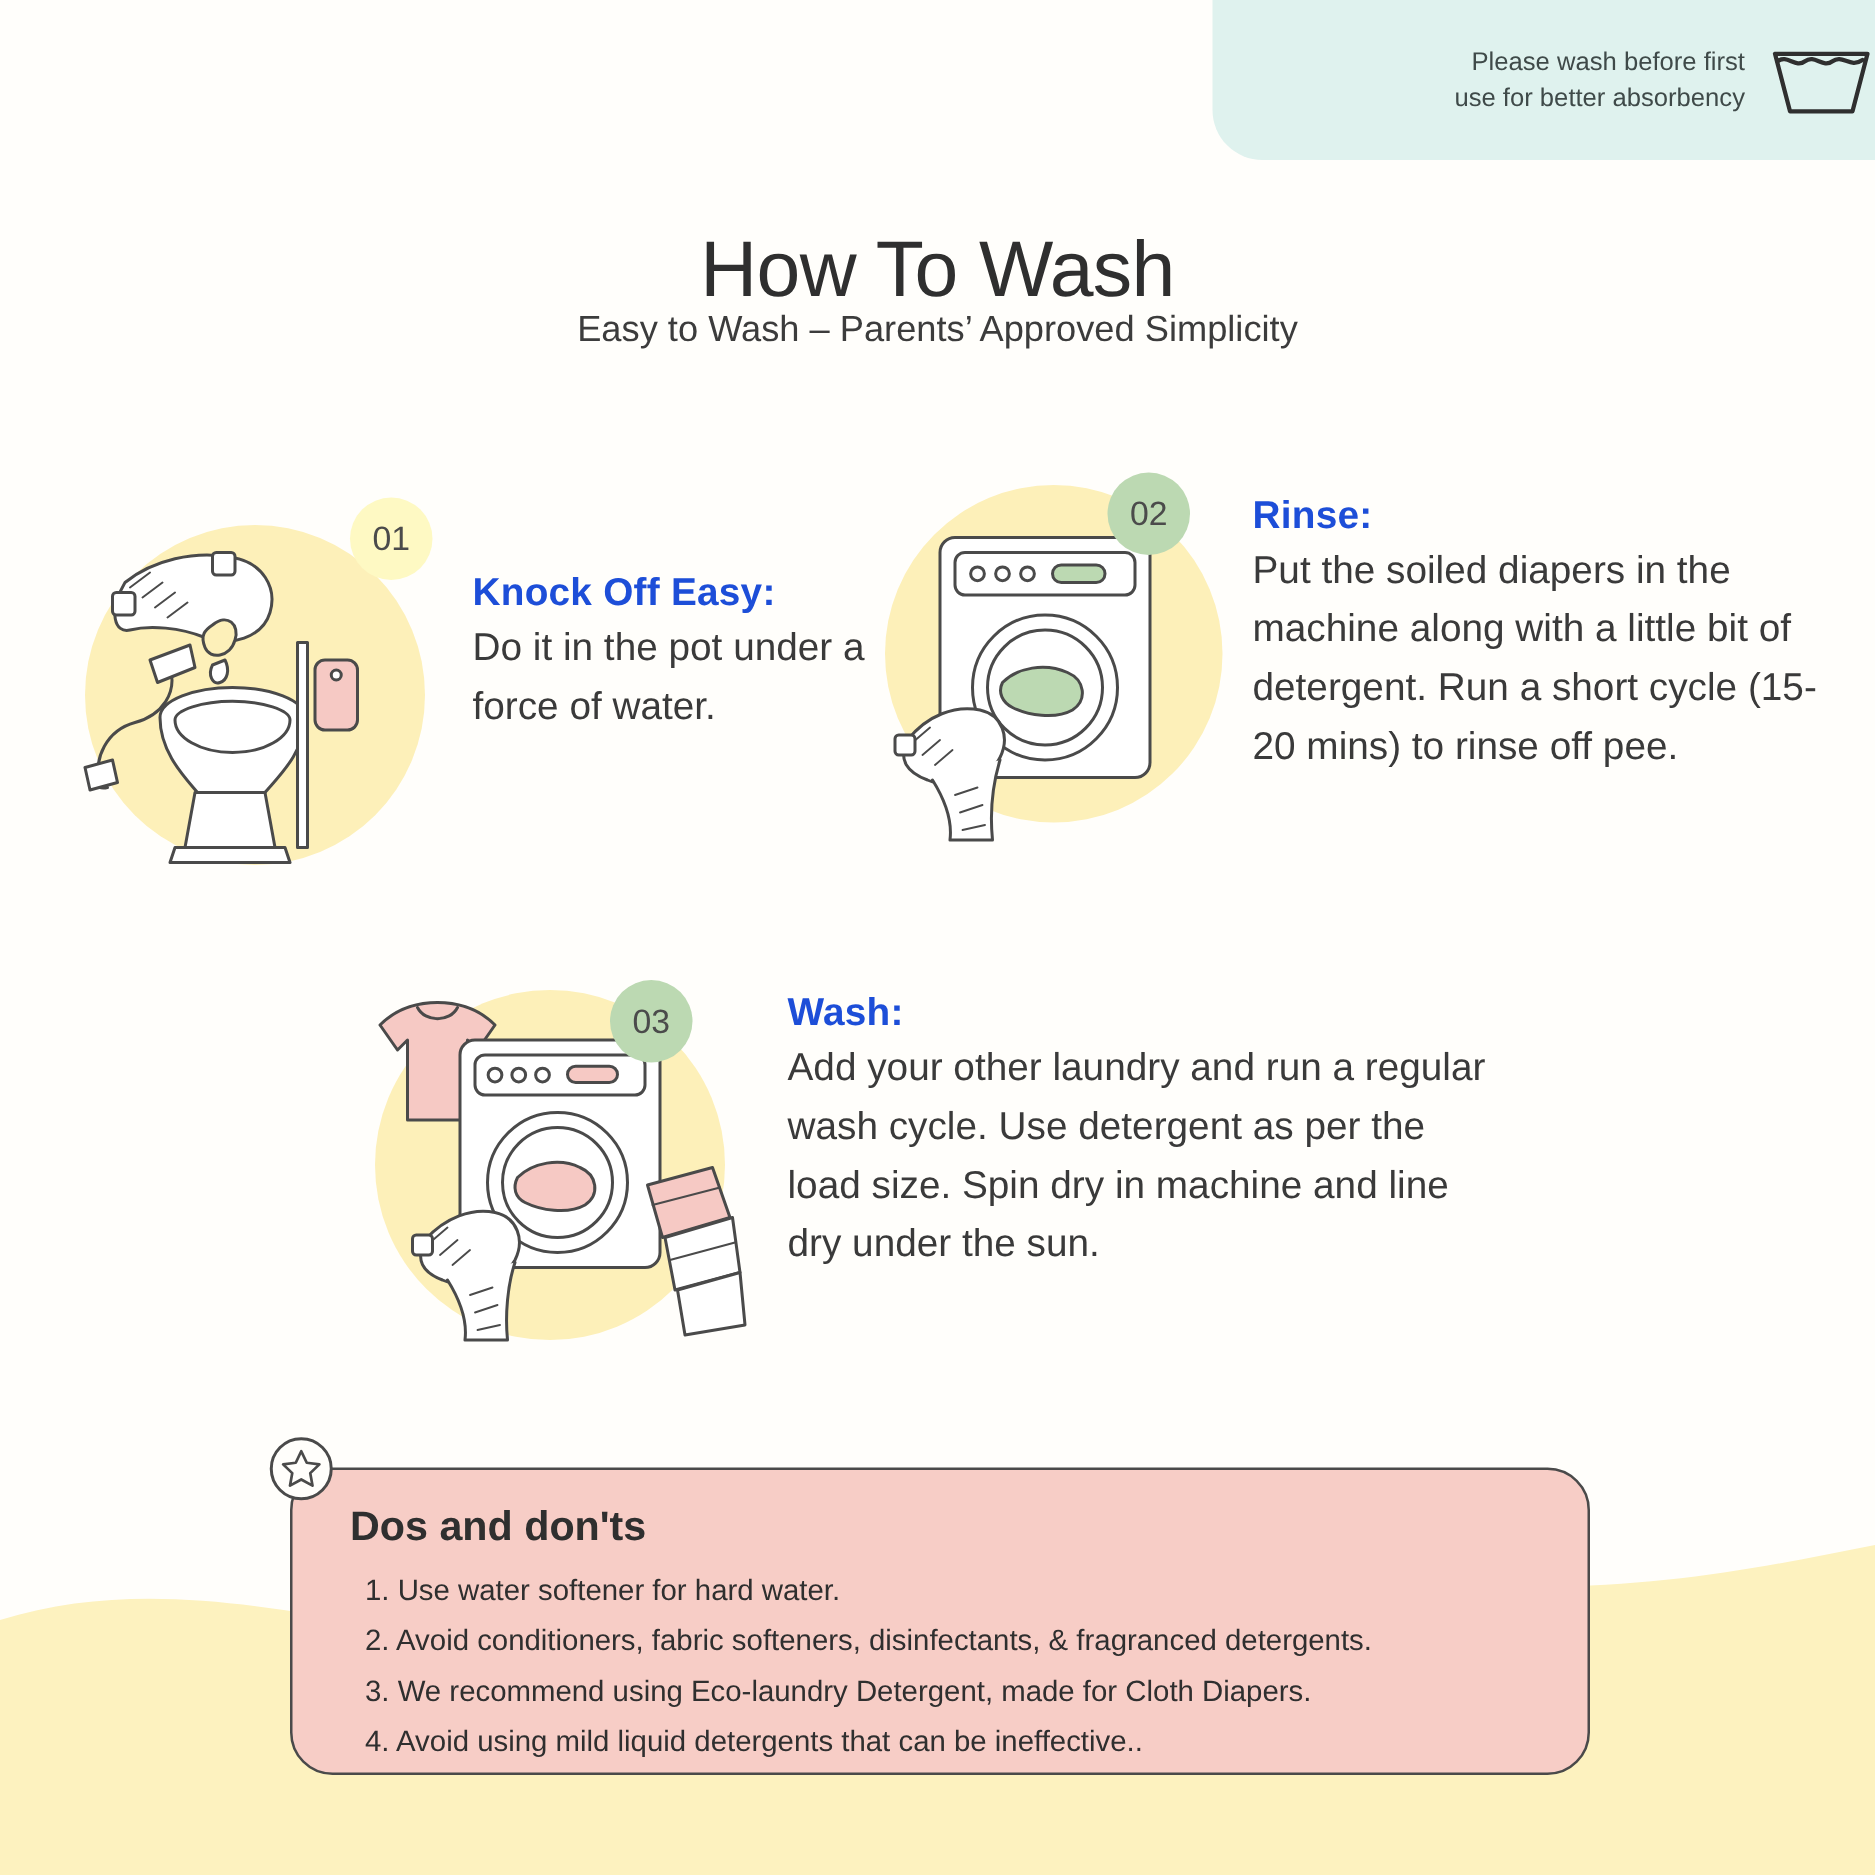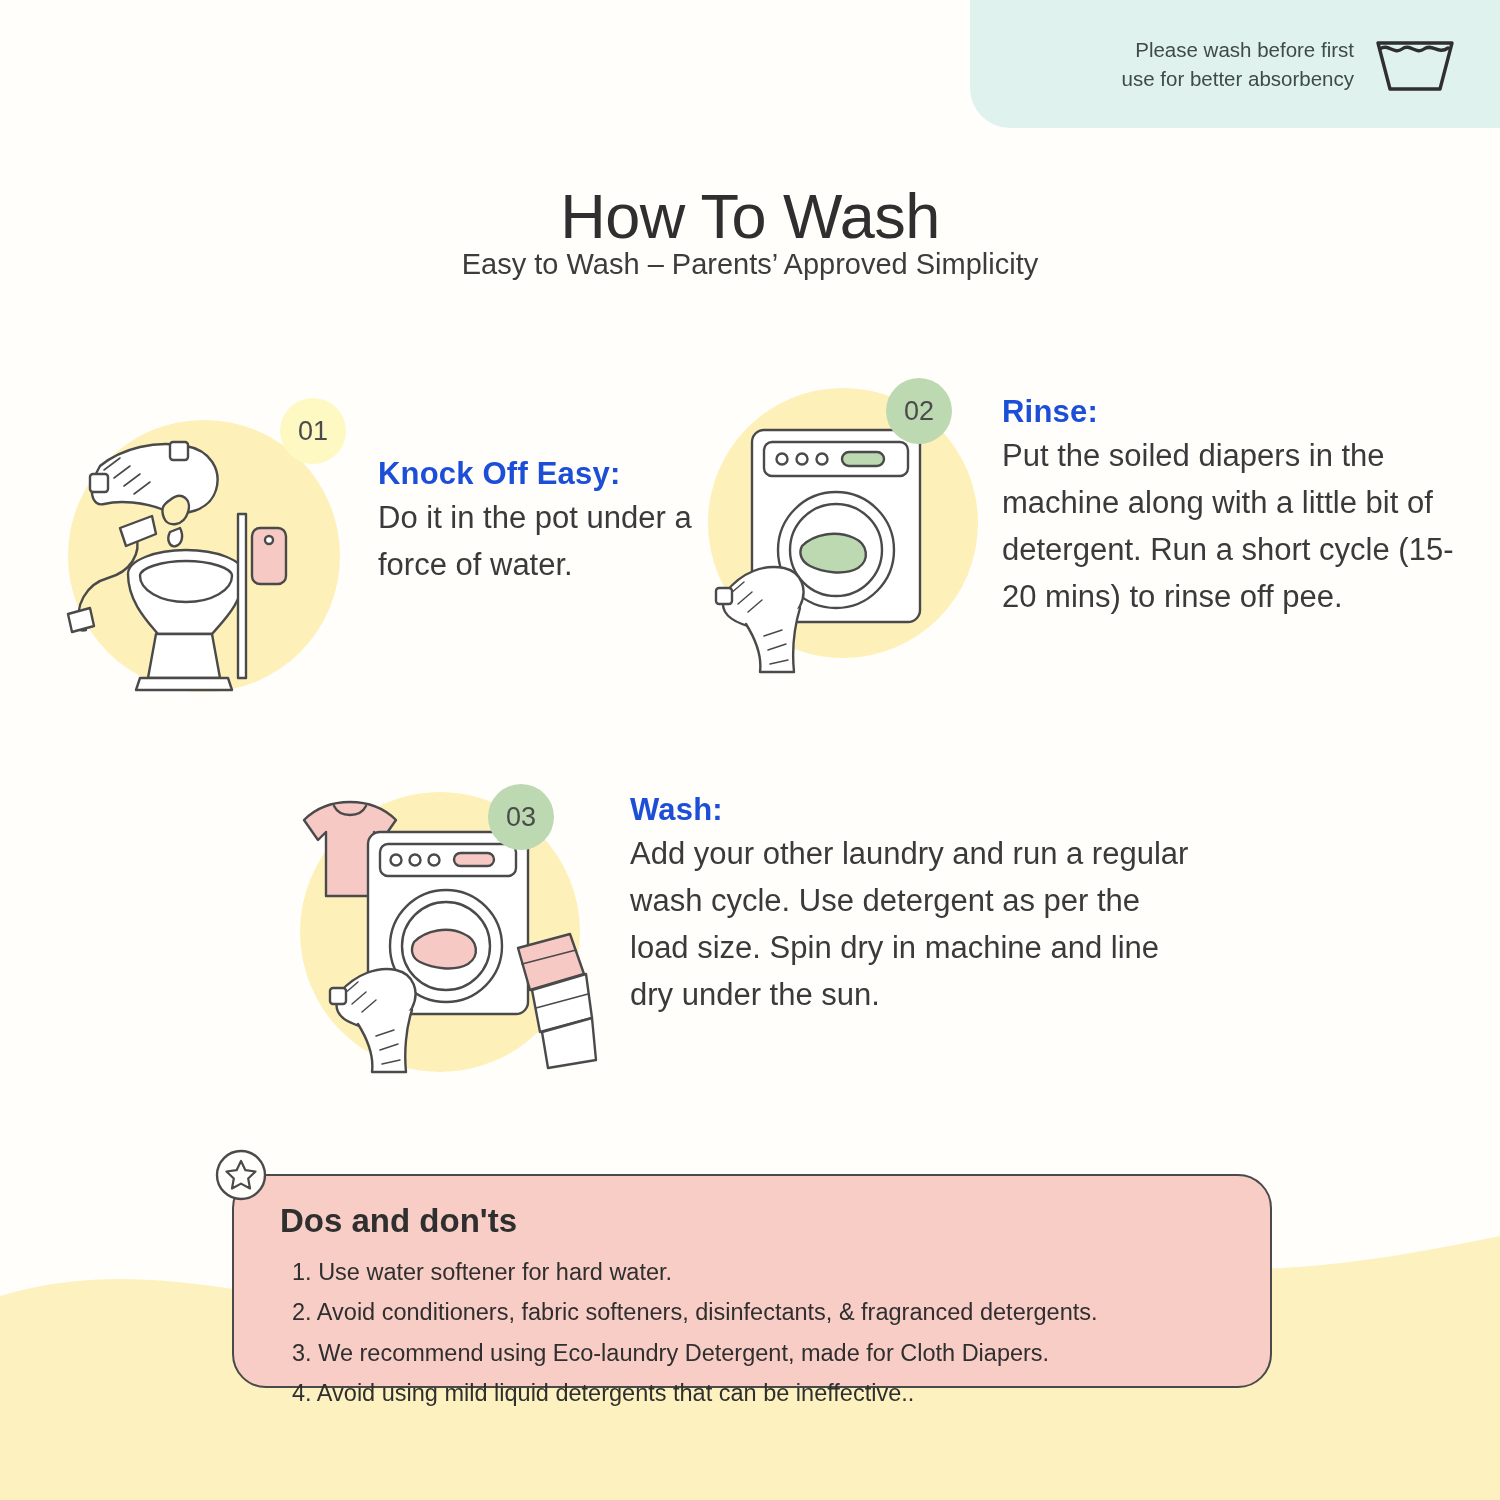--- a/index.html
+++ b/index.html
@@ -32,21 +32,20 @@
     top: 0;
     right: 0;
     width: 530px;
     height: 128px;
     background: #dff2ee;
     border-bottom-left-radius: 40px;
     display: flex;
     align-items: center;
     justify-content: flex-end;
     gap: 18px;
-    padding-right: 42px;
     box-sizing: border-box;
     z-index: 3;
   }
   .wash-badge .txt {
     text-align: right;
     font-size: 20.5px;
     line-height: 1.42;
     color: #3f4a49;
   }
   .wash-badge .icon {
@@ -140,21 +139,21 @@
   #step3 { left: 270px; top: 768px; width: 1060px; height: 350px; }
   #step3 .blob { left: 30px; top: 24px; width: 280px; height: 280px; }
   #step3 .copy { left: 360px; top: 24px; width: 560px; }
 
   
   .dos-box {
     position: absolute;
     left: 232px;
     top: 1174px;
     width: 1040px;
-    height: 214px;
+    height: 246px;
     background: #f7cdc6;
     border: 2.5px solid #4a4a4a;
     border-radius: 34px;
     z-index: 2;
     box-sizing: border-box;
     padding: 26px 30px 0 46px;
   }
   .dos-title {
     font-size: 33px;
     font-weight: bold;

